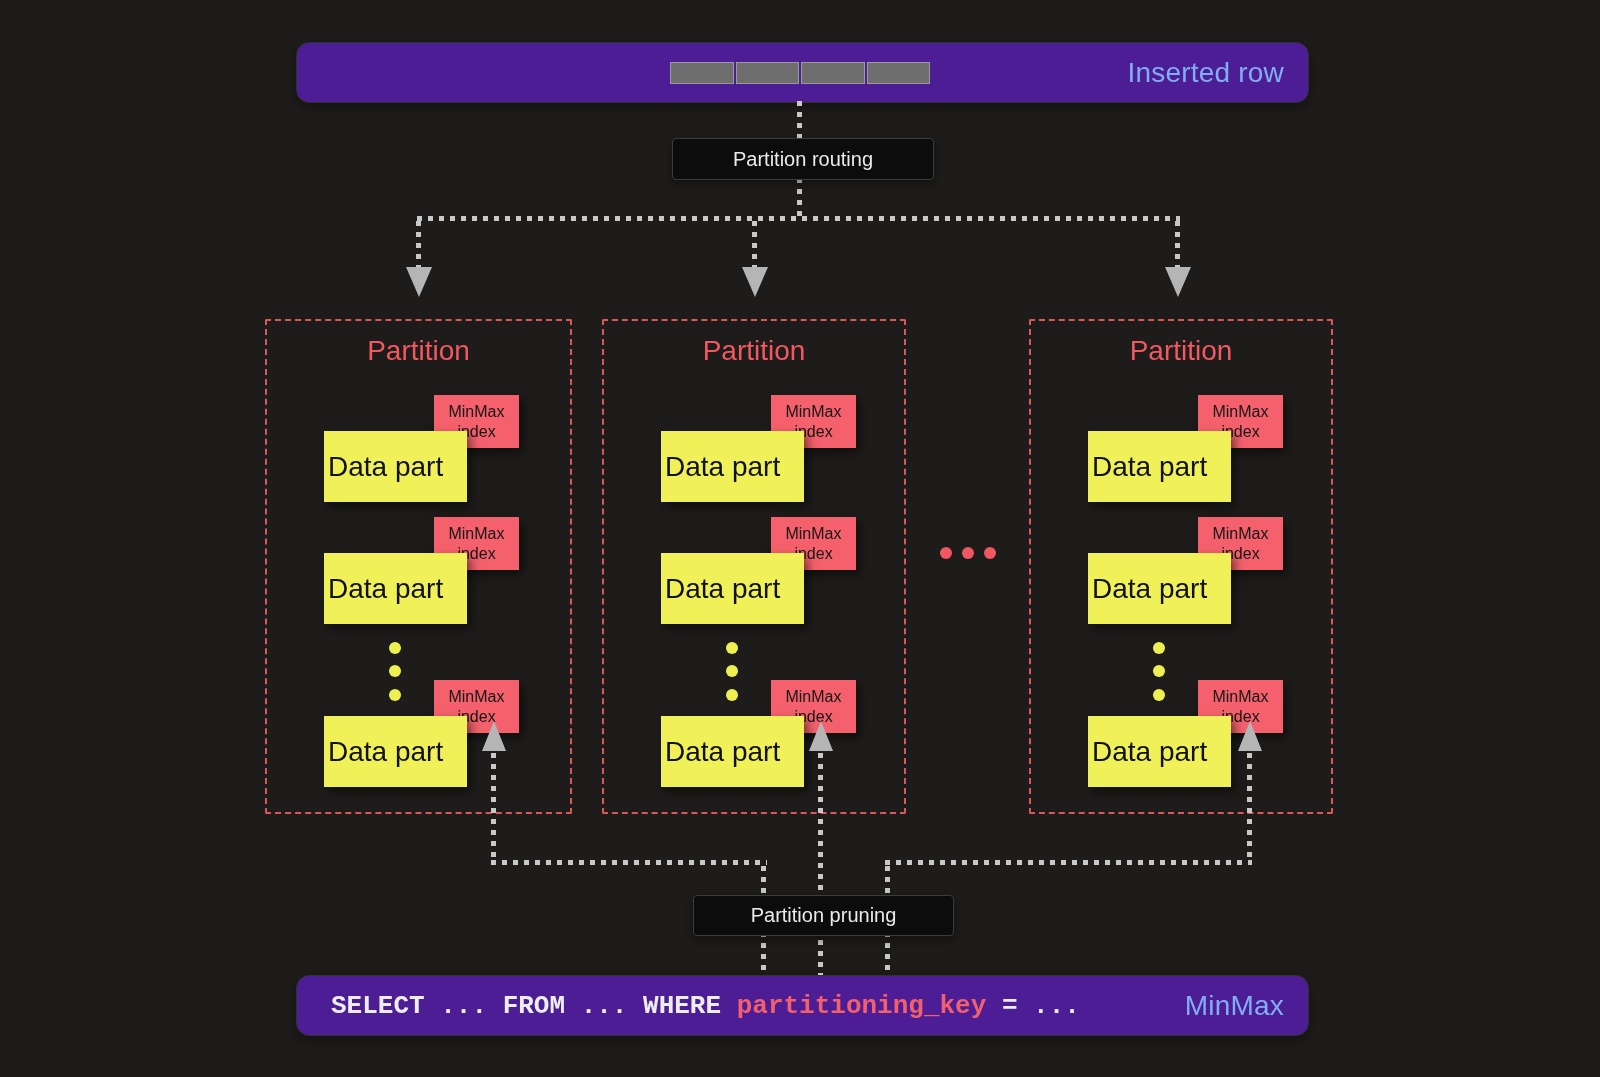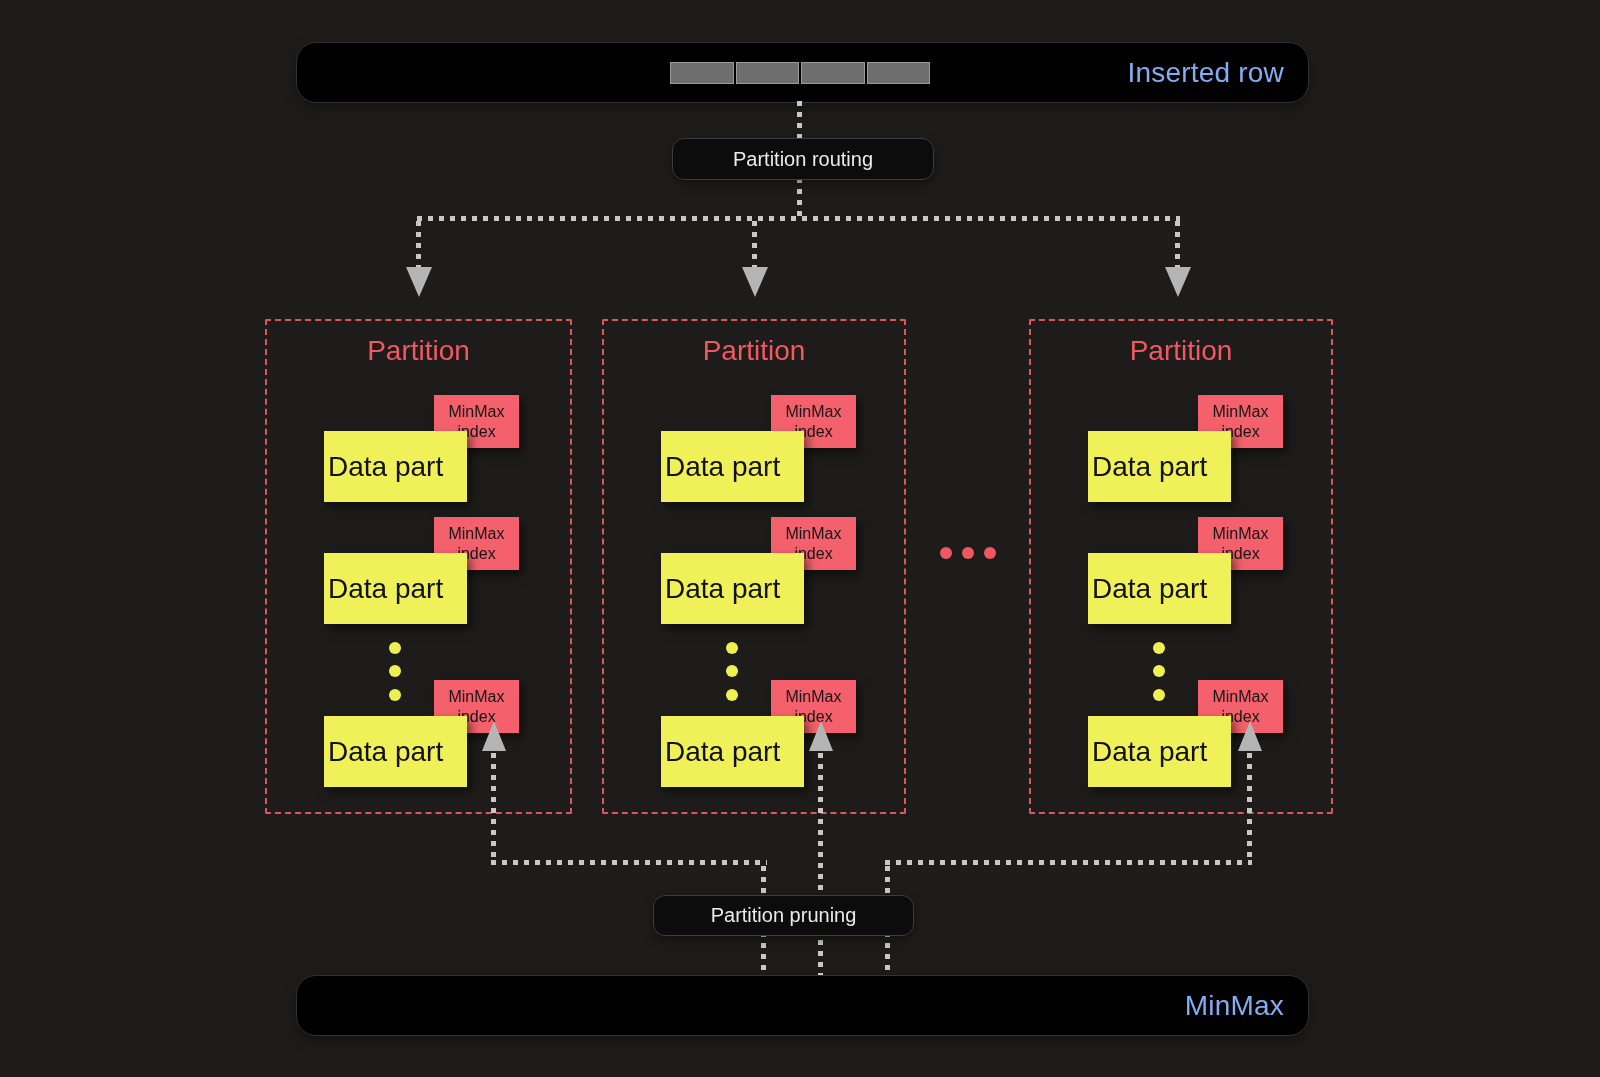--- a/index.html
+++ b/index.html
@@ -5,21 +5,21 @@
   html,body { margin:0; padding:0; background:#1d1c1a; }
   .canvas {
     position:relative; width:1600px; height:1077px; overflow:hidden;
     background:#1d1c1a;
     font-family:"Liberation Sans","DejaVu Sans",sans-serif;
   }
 
   
   .bar {
     position:absolute; left:296px; width:1011px; height:59px;
-    background:#000000; border:1px solid #313131; border-radius:20px;
+    background:#4c1d95; border:1px solid #313131; border-radius:13px;
     box-shadow:0 5px 12px rgba(0,0,0,.35);
     display:flex; align-items:center; z-index:2;
   }
   .bar-top { top:42px; }
   .bar-query { top:975px; }
   .bar-label-blue {
     position:absolute; right:24px; top:0; height:100%;
     display:flex; align-items:center;
     color:#82adf2; font-size:28px; letter-spacing:.2px;
   }
@@ -37,26 +37,26 @@
   .sql {
     padding-left:34px;
     font-family:"Liberation Mono","DejaVu Sans Mono",monospace;
     font-size:26px; font-weight:600; color:#ededed; white-space:pre;
   }
   .sql .key { color:#f2606c; }
 
   
   .pill {
     position:absolute; background:#0c0c0c; border:1px solid #3c3c3c;
-    border-radius:12px; display:flex; align-items:center; justify-content:center;
+    border-radius:4px; display:flex; align-items:center; justify-content:center;
     color:#ebebeb; font-size:20px; z-index:4;
     box-shadow:0 4px 10px rgba(0,0,0,.4);
   }
   .pill-routing { left:672px; top:138px; width:260px; height:40px; }
-  .pill-pruning { left:653px; top:895px; width:259px; height:39px; }
+  .pill-pruning { left:693px; top:895px; width:259px; height:39px; }
 
   
   .vdots {
     position:absolute; width:5px; z-index:3;
     background-image:repeating-linear-gradient(to bottom,#c8c8c8 0px,#c8c8c8 5px,transparent 5px,transparent 11px);
   }
   .hdots {
     position:absolute; height:5px; z-index:3;
     background-image:repeating-linear-gradient(to right,#c8c8c8 0px,#c8c8c8 5px,transparent 5px,transparent 11px);
   }
@@ -202,16 +202,17 @@
   <div class="vdots" style="left:818px; top:753px; height:222px;"></div>
 
   <div class="arrow-up" style="left:1238px; top:721px;"></div>
   <div class="vdots" style="left:1247px; top:753px; height:110px;"></div>
   <div class="hdots" style="left:885px; top:860px; width:367px;"></div>
   <div class="vdots" style="left:885px; top:866px; height:109px;"></div>
 
   <div class="pill pill-pruning">Partition pruning</div>
 
   <div class="bar bar-query">
+    <div class="sql"><span>SELECT ... FROM ... WHERE </span><span class="key">partitioning_key</span><span> = ...</span></div>
     <div class="bar-label-blue">MinMax</div>
   </div>
 
 </div>
 
 </body></html>

